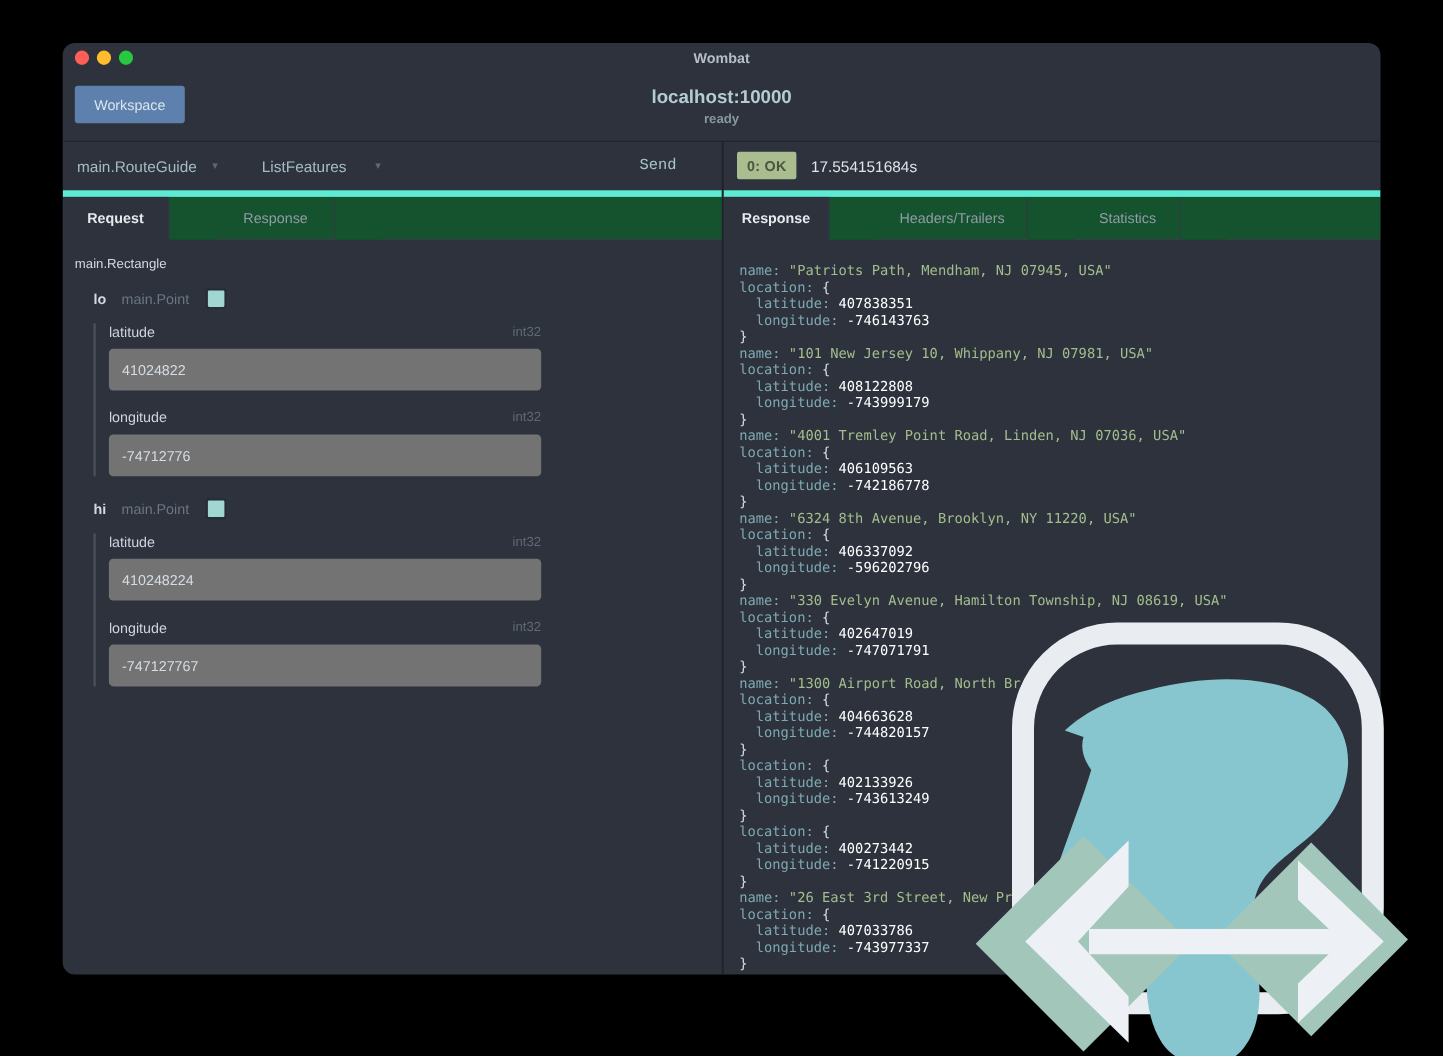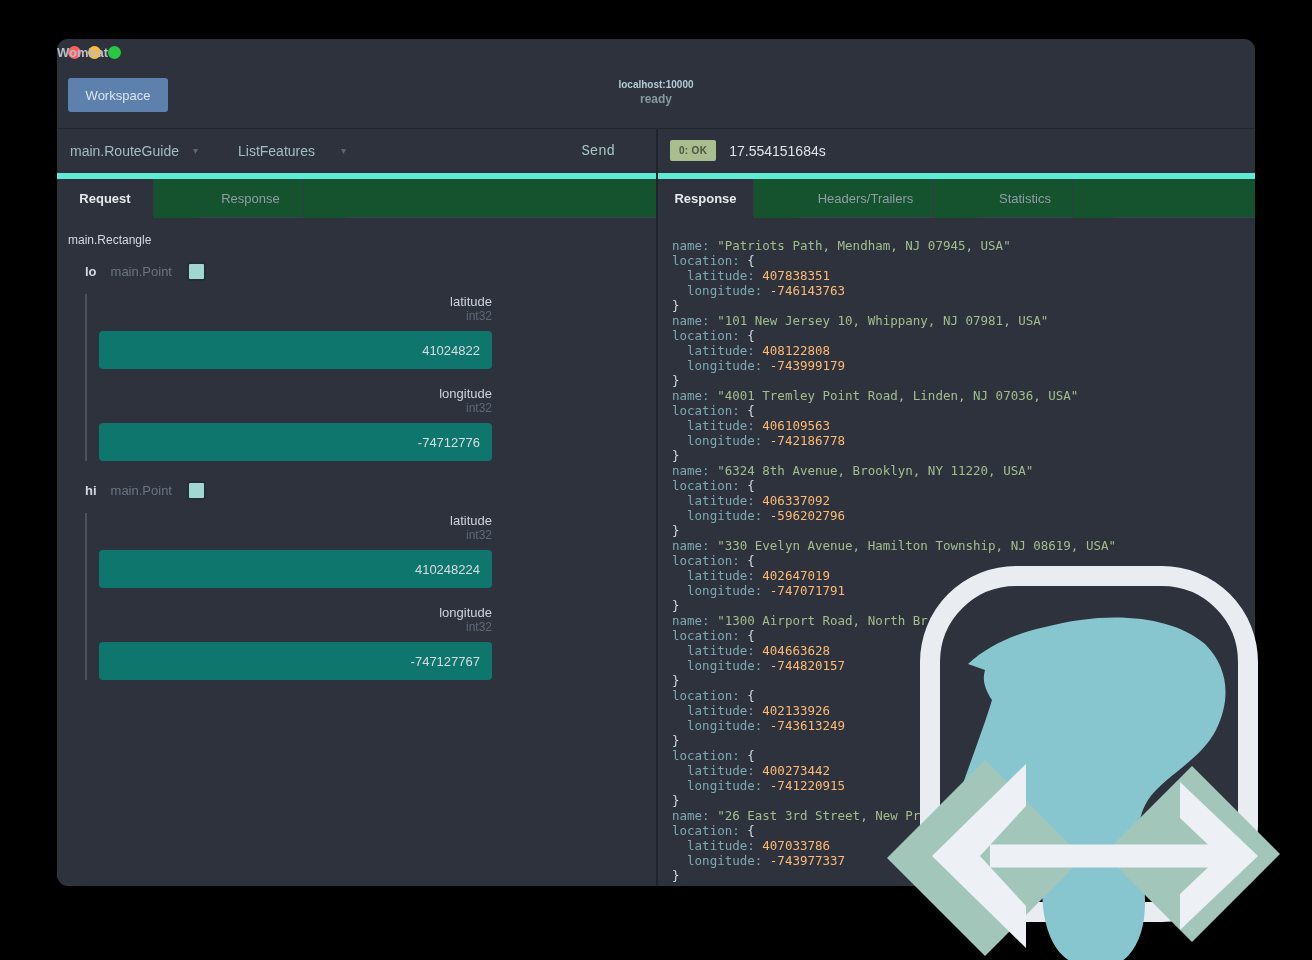--- a/index.html
+++ b/index.html
@@ -3,48 +3,48 @@
 <meta charset="utf-8">
 <style>
   html,body{margin:0;padding:0;background:#000;width:1312px;height:960px;overflow:hidden;
     font-family:"Liberation Sans",sans-serif;-webkit-font-smoothing:antialiased;}
   .stage{position:relative;width:1312px;height:960px;background:#000;overflow:hidden;}
 
   
   .window{position:absolute;left:57px;top:39px;width:1198px;height:847px;background:#2d323d;
     border-radius:11px;overflow:hidden;box-shadow:0 18px 45px rgba(0,0,0,.6);z-index:1;}
   .titlebar{position:absolute;top:0;left:0;right:0;height:28px;}
-  .win-title{position:absolute;top:6px;left:0;right:0;font-size:13px;
+  .win-title{position:absolute;top:6px;left:0;right:0;text-align:center;font-size:13px;
     font-weight:700;color:#b6bfc9;}
   .tl{position:absolute;top:7px;width:13px;height:13px;border-radius:50%;}
   .tl.red{left:11px;background:#ff5f57;}
   .tl.yellow{left:31px;background:#febc2e;}
   .tl.green{left:51px;background:#28c840;}
 
   .header{position:absolute;top:28px;left:0;right:0;height:61px;border-bottom:1px solid #20242d;}
   .workspace-btn{position:absolute;left:11px;top:11px;width:100px;height:34px;background:#5d81ac;
     border:none;border-radius:3px;color:#dbe5ee;font-size:13px;font-family:inherit;cursor:default;}
   .conn{position:absolute;left:0;right:0;top:12px;text-align:center;}
-  .conn .target{font-size:10px;font-weight:700;color:#b5ccd5;}
+  .conn .target{font-size:17px;font-weight:700;color:#b5ccd5;}
   .conn .state{font-size:12px;font-weight:700;color:#87989f;margin-top:2px;}
 
   .v-divider{position:absolute;top:89px;bottom:0;left:599px;width:2px;background:#20242d;}
 
   .pane{position:absolute;top:89px;bottom:0;}
   .pane-left{left:0;width:599px;}
   .pane-right{left:601px;right:0;}
 
   .toolbar{position:absolute;top:0;left:0;right:0;height:45px;display:flex;align-items:center;}
   .svc-select,.mthd-select{display:flex;align-items:center;color:#a5bcc4;font-size:14px;cursor:default;}
   .svc-select{margin-left:13px;justify-content:flex-end;}
   .mthd-select{margin-left:40px;}
   .chev{color:#5e6873;font-size:10px;margin-left:14px;}
   .send-btn{margin-left:auto;margin-right:35px;background:none;border:none;color:#a9c6c3;
     font-size:14px;font-family:Liberation Mono, monospace;cursor:default;}
-  .status-badge{margin-left:12px;background:#a9bd8e;color:#4c5440;font-size:10px;font-weight:700;
+  .status-badge{margin-left:12px;background:#a9bd8e;color:#4c5440;font-size:13px;font-weight:700;
     padding:5px 9px;border-radius:2px;letter-spacing:.3px;}
   .duration{margin-left:13px;color:#dfe4e9;font-size:14px;}
 
   .tabbar{position:absolute;top:45px;left:0;right:0;height:39px;background:#14532d;
     border-top:6px solid #5eead4;display:flex;gap:44px;}
   .tab{display:flex;align-items:center;justify-content:center;font-size:13px;color:#929ca8;
     border-right:1px solid #343b46;border-bottom:1px solid #3a414d;box-sizing:border-box;cursor:default;}
   .tab.active{background:#2d323d;color:#e6eaef;font-weight:700;border-bottom:1px solid transparent;}
   .tab-fill{flex:1;border-bottom:1px solid #3a414d;}
   .w-request{width:97px;}.w-metadata{width:106px;}
@@ -58,33 +58,33 @@
   .group{margin-left:17px;margin-top:12px;}
   .group + .group{margin-top:20px;}
   .group-head{display:flex;align-items:center;}
   .group-name{font-size:13px;font-weight:700;color:#d3d9e1;}
   .group-type{font-size:13px;color:#6b7583;margin-left:14px;}
   .checkbox{width:15px;height:15px;background:#a1d7d3;border:2px solid #272d36;border-radius:3px;
     margin-left:15px;cursor:default;}
   .children{margin-top:13px;border-left:2px solid #4a5260;padding-left:12px;}
   .field{width:393px;}
   .field + .field{margin-top:17px;}
-  .label-row{display:flex;justify-content:space-between;align-items:flex-end;flex-direction:column;}
+  .label-row{display:flex;justify-content:space-between;align-items:flex-start;}
   .f-label{font-size:13px;color:#cdd4dc;}
   .f-type{font-size:12px;color:#5f6976;}
   .f-input{display:block;box-sizing:border-box;width:393px;height:38px;margin-top:8px;
-    background:#0f766e;border:none;border-radius:4px;color:#d6dce3;font-size:13px;
-    font-family:inherit;padding:0 12px;outline:none;text-align:right;}
+    background:#737373;border:none;border-radius:4px;color:#d6dce3;font-size:13px;
+    font-family:inherit;padding:0 12px;outline:none;}
 
   
   .resp-pre{margin:0;padding:26px 0 0 14px;font-family:"DejaVu Sans Mono",monospace;
     font-size:12.5px;line-height:15px;white-space:pre;}
   .k{color:#7ea9b2;}
   .s{color:#a3be8c;}
-  .n{color:#fdba74;}
+  .n{color:#ffffff;}
   .p{color:#d5dbe3;}
 
   
   .logo{position:absolute;left:880px;top:560px;width:420px;height:400px;z-index:40;pointer-events:none;}
 </style>
 </head>
 <body>
 
 <div class="stage">
 

